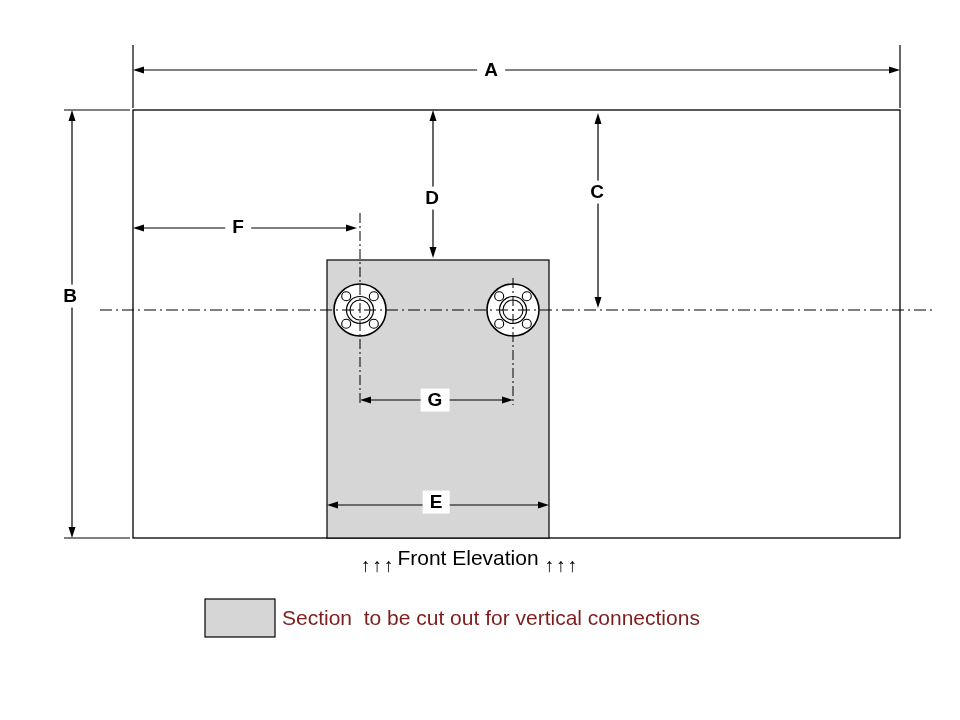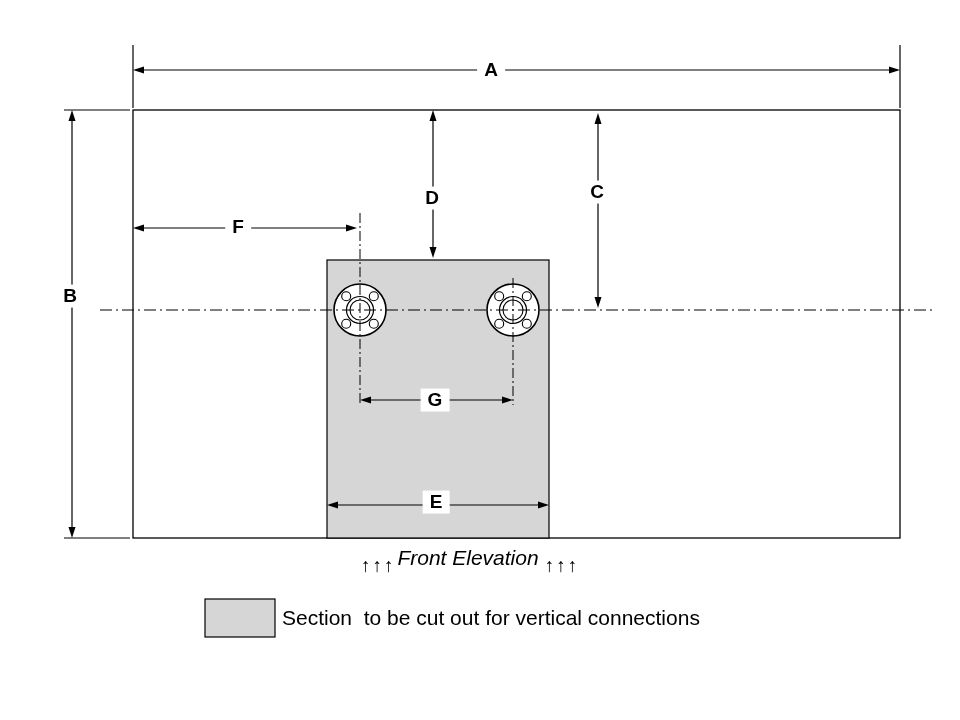--- a/index.html
+++ b/index.html
@@ -41,35 +41,34 @@
     white-space: nowrap;
     display: flex;
     align-items: center;
   }
   .caption .arrows {
     font-size: 19px;
     letter-spacing: 2px;
   }
   .caption .cap-text {
     margin: 0 6px 16px 2px;
-    font-style: italic;
   }
   .legend {
     position: absolute;
     left: 204px;
     top: 598px;
     display: flex;
     align-items: center;
   }
   .legend-swatch-svg {
     display: block;
   }
   .legend-text {
     font-size: 21px;
-    color: #000000;
+    color: #7f1d1d;
     margin-left: 6px;
     white-space: pre;
   }
 </style>
 </head>
 <body>
 
 <div class="stage">
 
   <svg class="drawing" width="960" height="720" viewBox="0 0 960 720">

